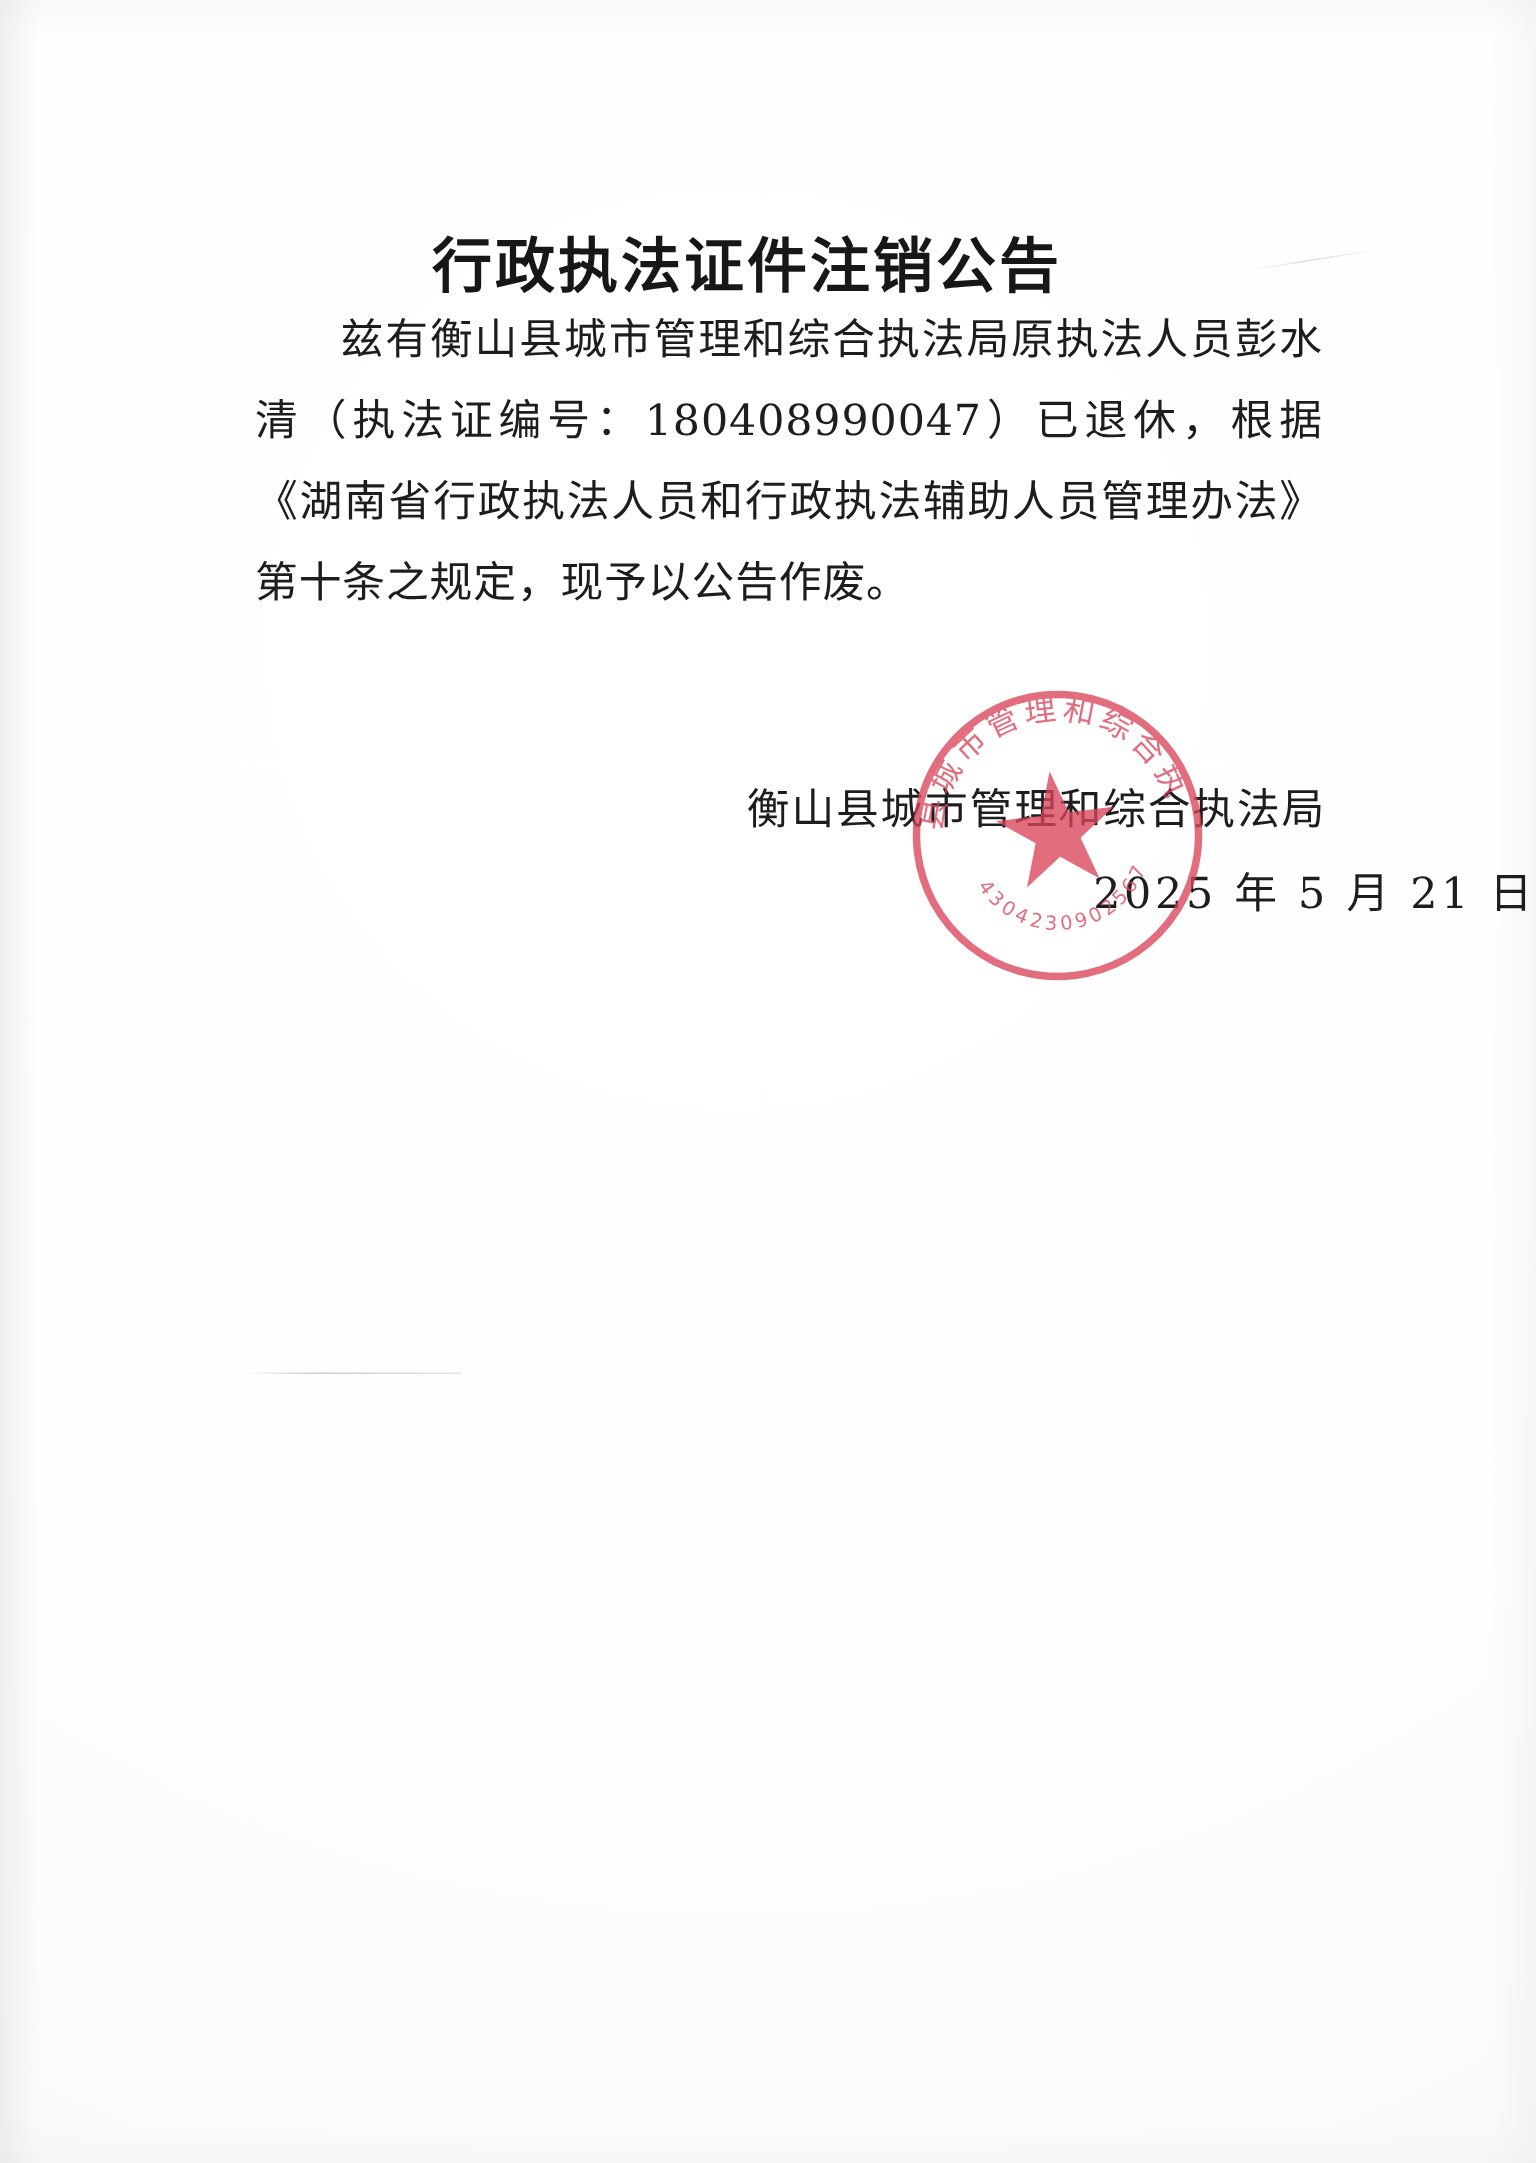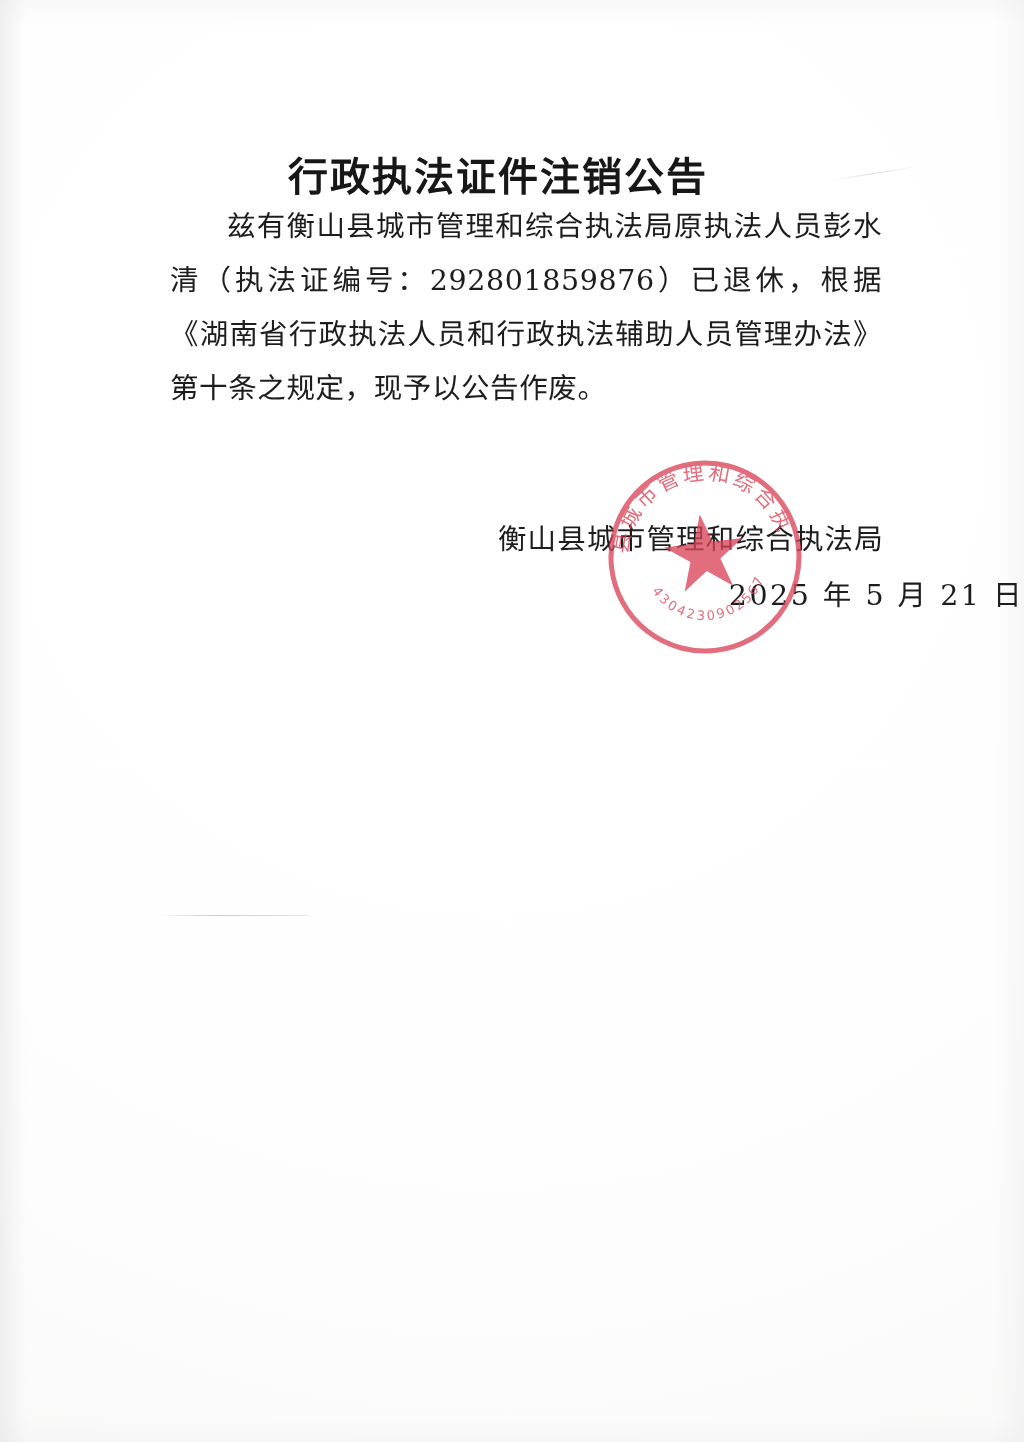--- a/index.html
+++ b/index.html
@@ -135,21 +135,21 @@
 </head>
 <body>
 
 <div class="page"></div>
 
 <div class="content">
 
   <h1 class="doc-title">行政执法证件注销公告</h1>
 
   <div class="body-block">
-    <p class="body-para">兹有衡山县城市管理和综合执法局原执法人员彭水清（执法证编号：292801859876）已退休，根据《湖南省行政执法人员和行政执法辅助人员管理办法》第十条之规定，现予以公告作废。</p>
+    <p class="body-para">兹有衡山县城市管理和综合执法局原执法人员彭水清（执法证编号：180408990047）已退休，根据《湖南省行政执法人员和行政执法辅助人员管理办法》第十条之规定，现予以公告作废。</p>
   </div>
 
   <div class="signature-block">
     <p class="sig-line">衡山县城市管理和综合执法局</p>
     <p class="sig-date">2025 年 5 月 21 日</p>
   </div>
 
   <svg class="seal" viewBox="0 0 210 210">
     <defs>
       <path id="sealTopArc" d="M 28,105 A 77,77 0 0 1 182,105"></path>

